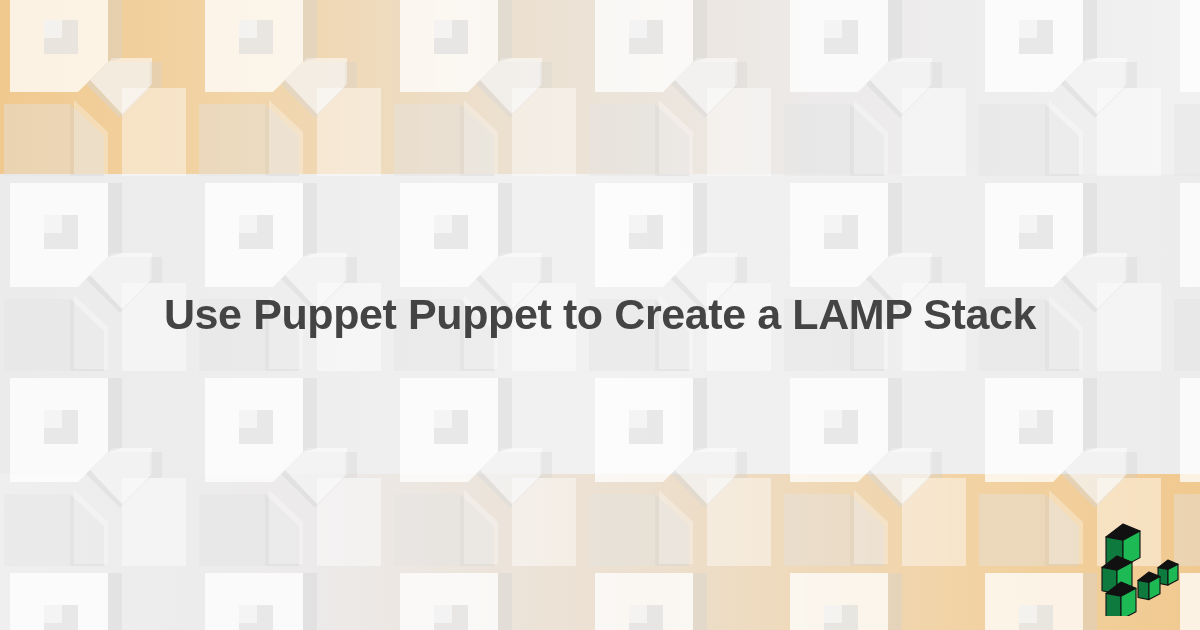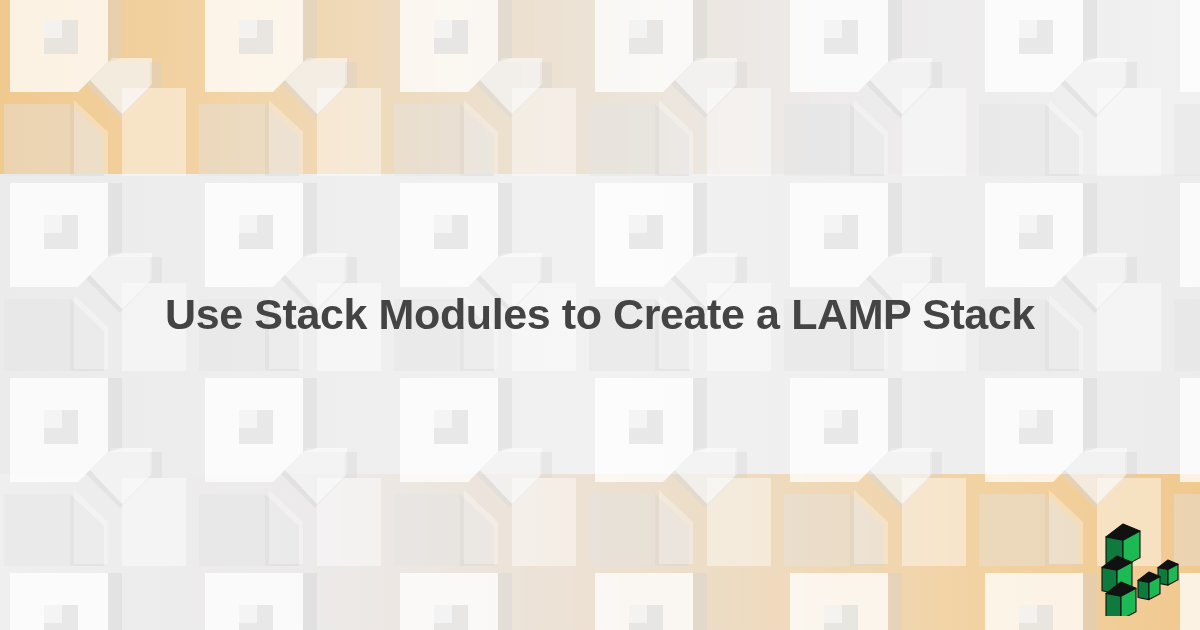--- a/index.html
+++ b/index.html
@@ -745,21 +745,21 @@
       <path d="M74 116 L108 148 L108 190 L74 190 Z" fill="#ffffff" fill-opacity="0.30"></path>
 
       <path d="M108 4 L122 4 L122 74 L108 78 Z" fill="#d2d2d2" fill-opacity="0.35"></path>
       <path d="M150 78 L162 78 L162 104 L150 104 Z" fill="#d2d2d2" fill-opacity="0.30"></path>
     </g>
   </svg>
       </div>
     </div>
 
   <div id="title-wrap">
-    <h1 id="page-title" style="color: rgb(68, 68, 68);">Use Stack Modules to Create a LAMP Stack</h1>
+    <h1 id="page-title" style="color: rgb(68, 68, 68);">Use Puppet Puppet to Create a LAMP Stack</h1>
   </div>
 
   <div id="logo" aria-label="Linode">
       <svg viewBox="0 0 100 100" xmlns="http://www.w3.org/2000/svg">
       <polygon points="70,51.6 80,44 90,48.18 80,53.5" fill="#111111" stroke="#111111" stroke-width="1.1" stroke-linejoin="round"></polygon>
       <polygon points="70,51.6 80,53.5 80,69.1 70,67.2" fill="#0f7a3d" stroke="#111111" stroke-width="1.1" stroke-linejoin="round"></polygon>
       <polygon points="80,53.5 90,48.18 90,63.78 80,69.1" fill="#1db954" stroke="#111111" stroke-width="1.1" stroke-linejoin="round"></polygon>
       <polygon points="50,64.36 61,56 72,60.598 61,66.45" fill="#111111" stroke="#111111" stroke-width="1.1" stroke-linejoin="round"></polygon>
       <polygon points="50,64.36 61,66.45 61,83.61 50,81.52" fill="#0f7a3d" stroke="#111111" stroke-width="1.1" stroke-linejoin="round"></polygon>
       <polygon points="61,66.45 72,60.598 72,77.758 61,83.61" fill="#1db954" stroke="#111111" stroke-width="1.1" stroke-linejoin="round"></polygon>

